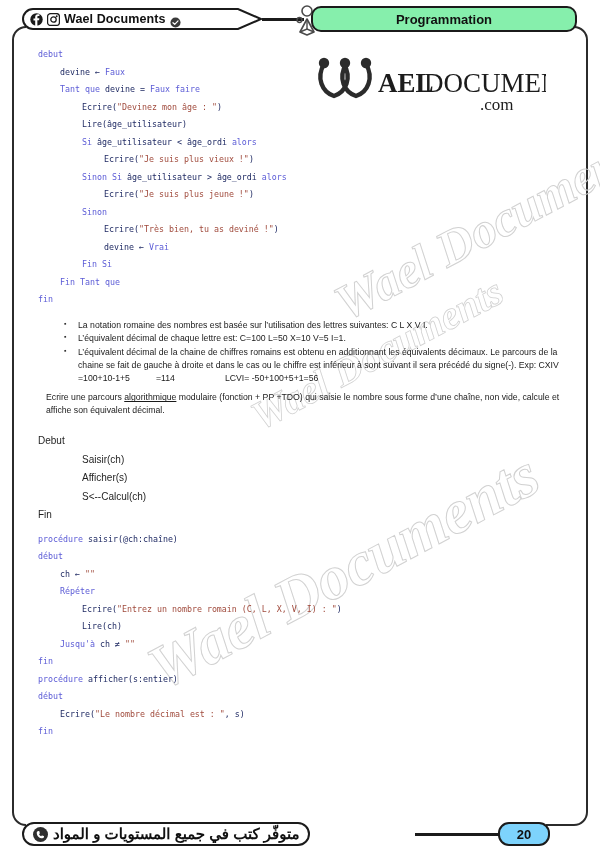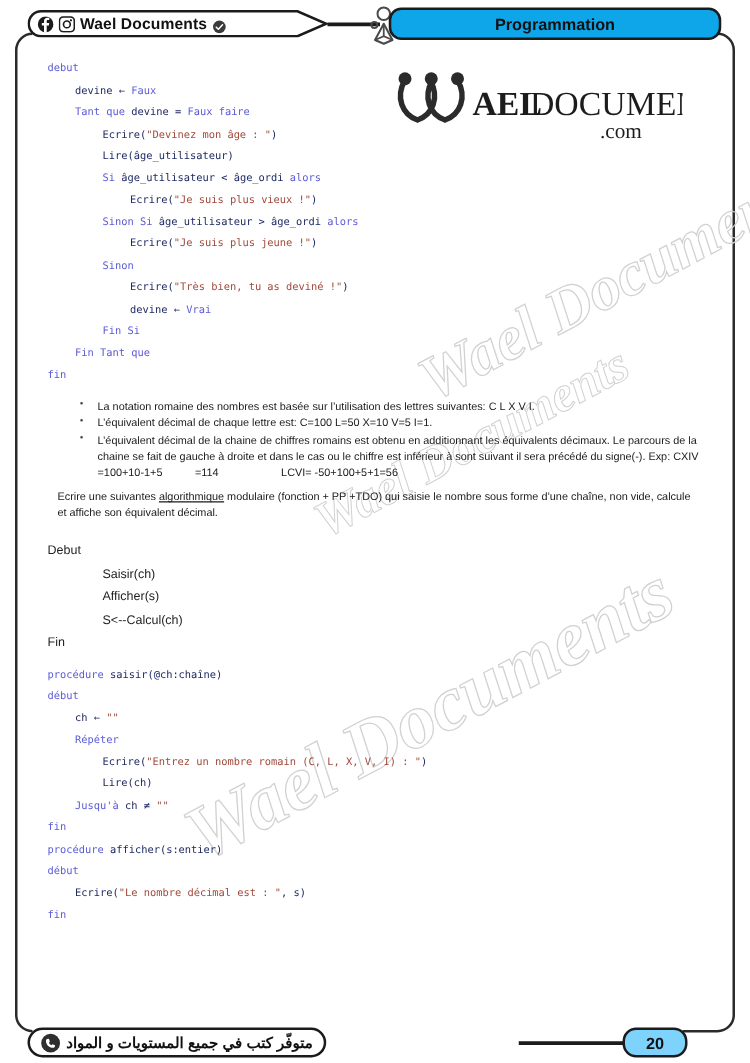--- a/index.html
+++ b/index.html
@@ -73,21 +73,21 @@
     position: absolute;
     left: 296px; top: 4px;
     width: 22px; height: 32px;
   }
   .title-tab {
     position: absolute;
     left: 311px; top: 6px;
     width: 266px; height: 26px;
     border: 2px solid #1b1b1b;
     border-radius: 10px;
-    background: #0ea5e9;
+    background: #86efac;
     display: flex; align-items: center; justify-content: center;
   }
   .title-tab span {
     font-size: 13px; font-weight: bold; color: #111;
   }
 
   
   .footer { position: absolute; left: 0; top: 810px; width: 600px; height: 40px; }
   .foot-tab {
     position: absolute;
@@ -95,21 +95,21 @@
     height: 24px;
     padding: 0 9px;
     display: flex; align-items: center; gap: 5px;
     border: 2px solid #1b1b1b;
     border-radius: 12px;
     background: #fff;
     direction: rtl;
     white-space: nowrap;
   }
   .foot-ar {
-    font-size: 12px; font-weight: bold; color: #111;
+    font-size: 15px; font-weight: bold; color: #111;
     direction: rtl;
   }
   .phone-badge {
     width: 15px; height: 15px; border-radius: 50%;
     background: #2f2f2f;
     display: inline-flex; align-items: center; justify-content: center;
     flex: 0 0 auto;
   }
   .foot-phone {
     font-size: 12.5px; font-weight: bold; color: #111;
@@ -284,21 +284,21 @@
 
     <div class="code" id="cb1"><div style="padding-left: 0px;"><span class="kw">debut</span></div><div style="padding-left: 22px;"><span class="id">devine </span><span class="id">←</span><span class="kw"> Faux</span></div><div style="padding-left: 22px;"><span class="kw">Tant que </span><span class="id">devine = </span><span class="kw">Faux faire</span></div><div style="padding-left: 44px;"><span class="id">Ecrire(</span><span class="str">"Devinez mon âge : "</span><span class="id">)</span></div><div style="padding-left: 44px;"><span class="id">Lire(âge_utilisateur)</span></div><div style="padding-left: 44px;"><span class="kw">Si </span><span class="id">âge_utilisateur &lt; âge_ordi </span><span class="kw">alors</span></div><div style="padding-left: 66px;"><span class="id">Ecrire(</span><span class="str">"Je suis plus vieux !"</span><span class="id">)</span></div><div style="padding-left: 44px;"><span class="kw">Sinon Si </span><span class="id">âge_utilisateur &gt; âge_ordi </span><span class="kw">alors</span></div><div style="padding-left: 66px;"><span class="id">Ecrire(</span><span class="str">"Je suis plus jeune !"</span><span class="id">)</span></div><div style="padding-left: 44px;"><span class="kw">Sinon</span></div><div style="padding-left: 66px;"><span class="id">Ecrire(</span><span class="str">"Très bien, tu as deviné !"</span><span class="id">)</span></div><div style="padding-left: 66px;"><span class="id">devine </span><span class="id">←</span><span class="kw"> Vrai</span></div><div style="padding-left: 44px;"><span class="kw">Fin Si</span></div><div style="padding-left: 22px;"><span class="kw">Fin Tant que</span></div><div style="padding-left: 0px;"><span class="kw">fin</span></div></div>
 
     <div class="prose" style="margin-top:10px;">
       <ul class="rules" id="rules">
           <li><span>La notation romaine des nombres est basée sur l’utilisation des lettres suivantes: C L X V I.</span></li>
           <li><span>L’équivalent décimal de chaque lettre est: C=100  L=50  X=10  V=5  I=1.</span></li>
           <li><span>L’équivalent décimal de la chaine de chiffres romains est obtenu en additionnant  les équivalents décimaux. Le parcours de la chaine se fait de gauche à droite et dans le cas ou le chiffre est inférieur à sont suivant il sera précédé du signe(-). Exp: CXIV =100+10-1+5</span><span class="sp-wide"></span><span>=114</span><span class="sp-wide2"></span><span>LCVI= -50+100+5+1=56</span></li>
         </ul>
       <div class="para">
-        <span>Ecrire une suivantes </span><span class="ul-word">algorithmique</span><span>  modulaire (fonction + PP +TDO) qui saisie le nombre sous forme d’une chaîne, non vide, calcule et affiche son équivalent décimal.</span>
+        <span>Ecrire une parcours </span><span class="ul-word">algorithmique</span><span>  modulaire (fonction + PP +TDO) qui saisie le nombre sous forme d’une chaîne, non vide, calcule et affiche son équivalent décimal.</span>
       </div>
     </div>
 
     <div class="algo" style="margin-top:15px;" id="algo">
         <div style="padding-left: 0px;">Debut</div>
         <div style="padding-left: 44px;">Saisir(ch)</div>
         <div style="padding-left: 44px;">Afficher(s)</div>
         <div style="padding-left: 44px;">S&lt;--Calcul(ch)</div>
         <div style="padding-left: 0px;">Fin</div>
       </div>

